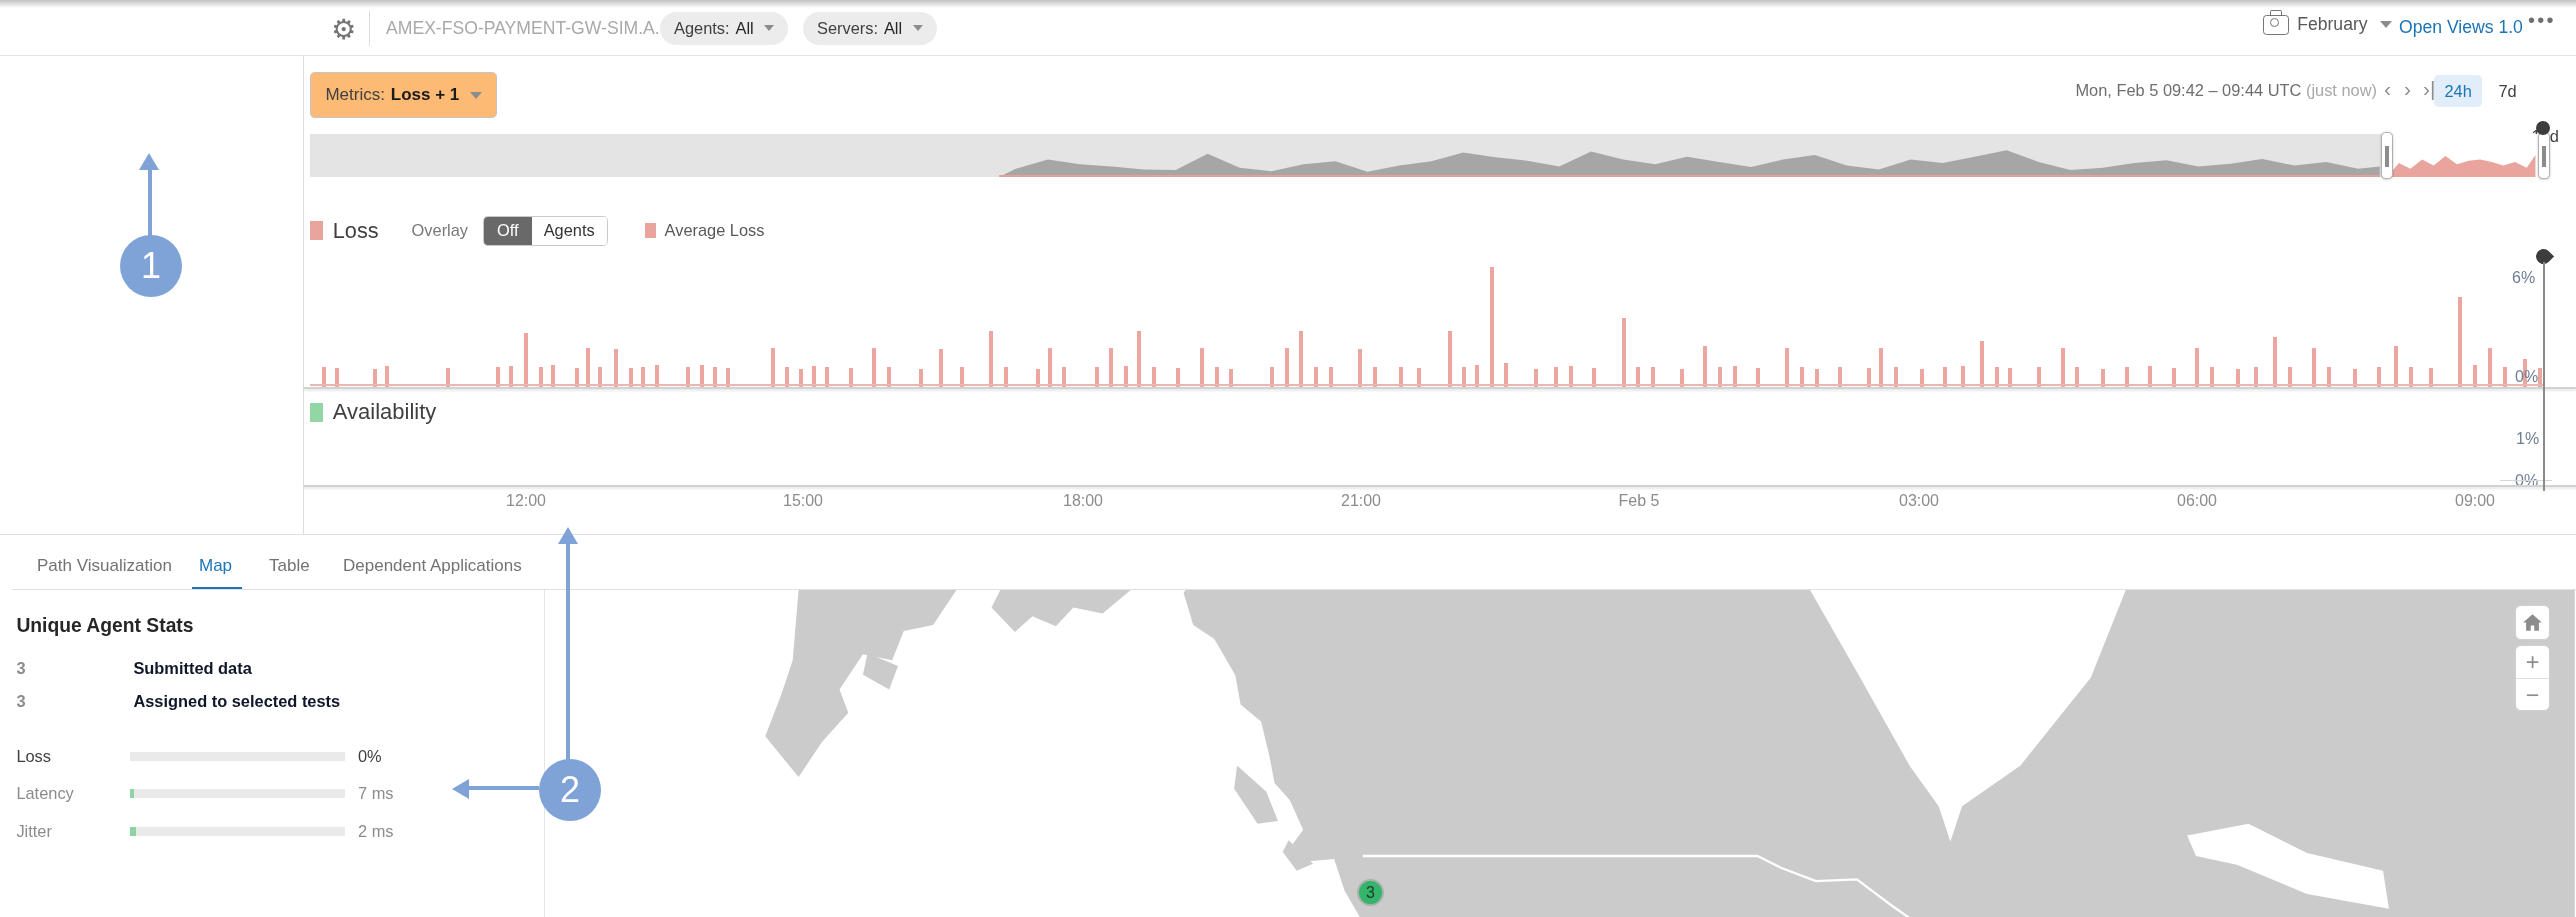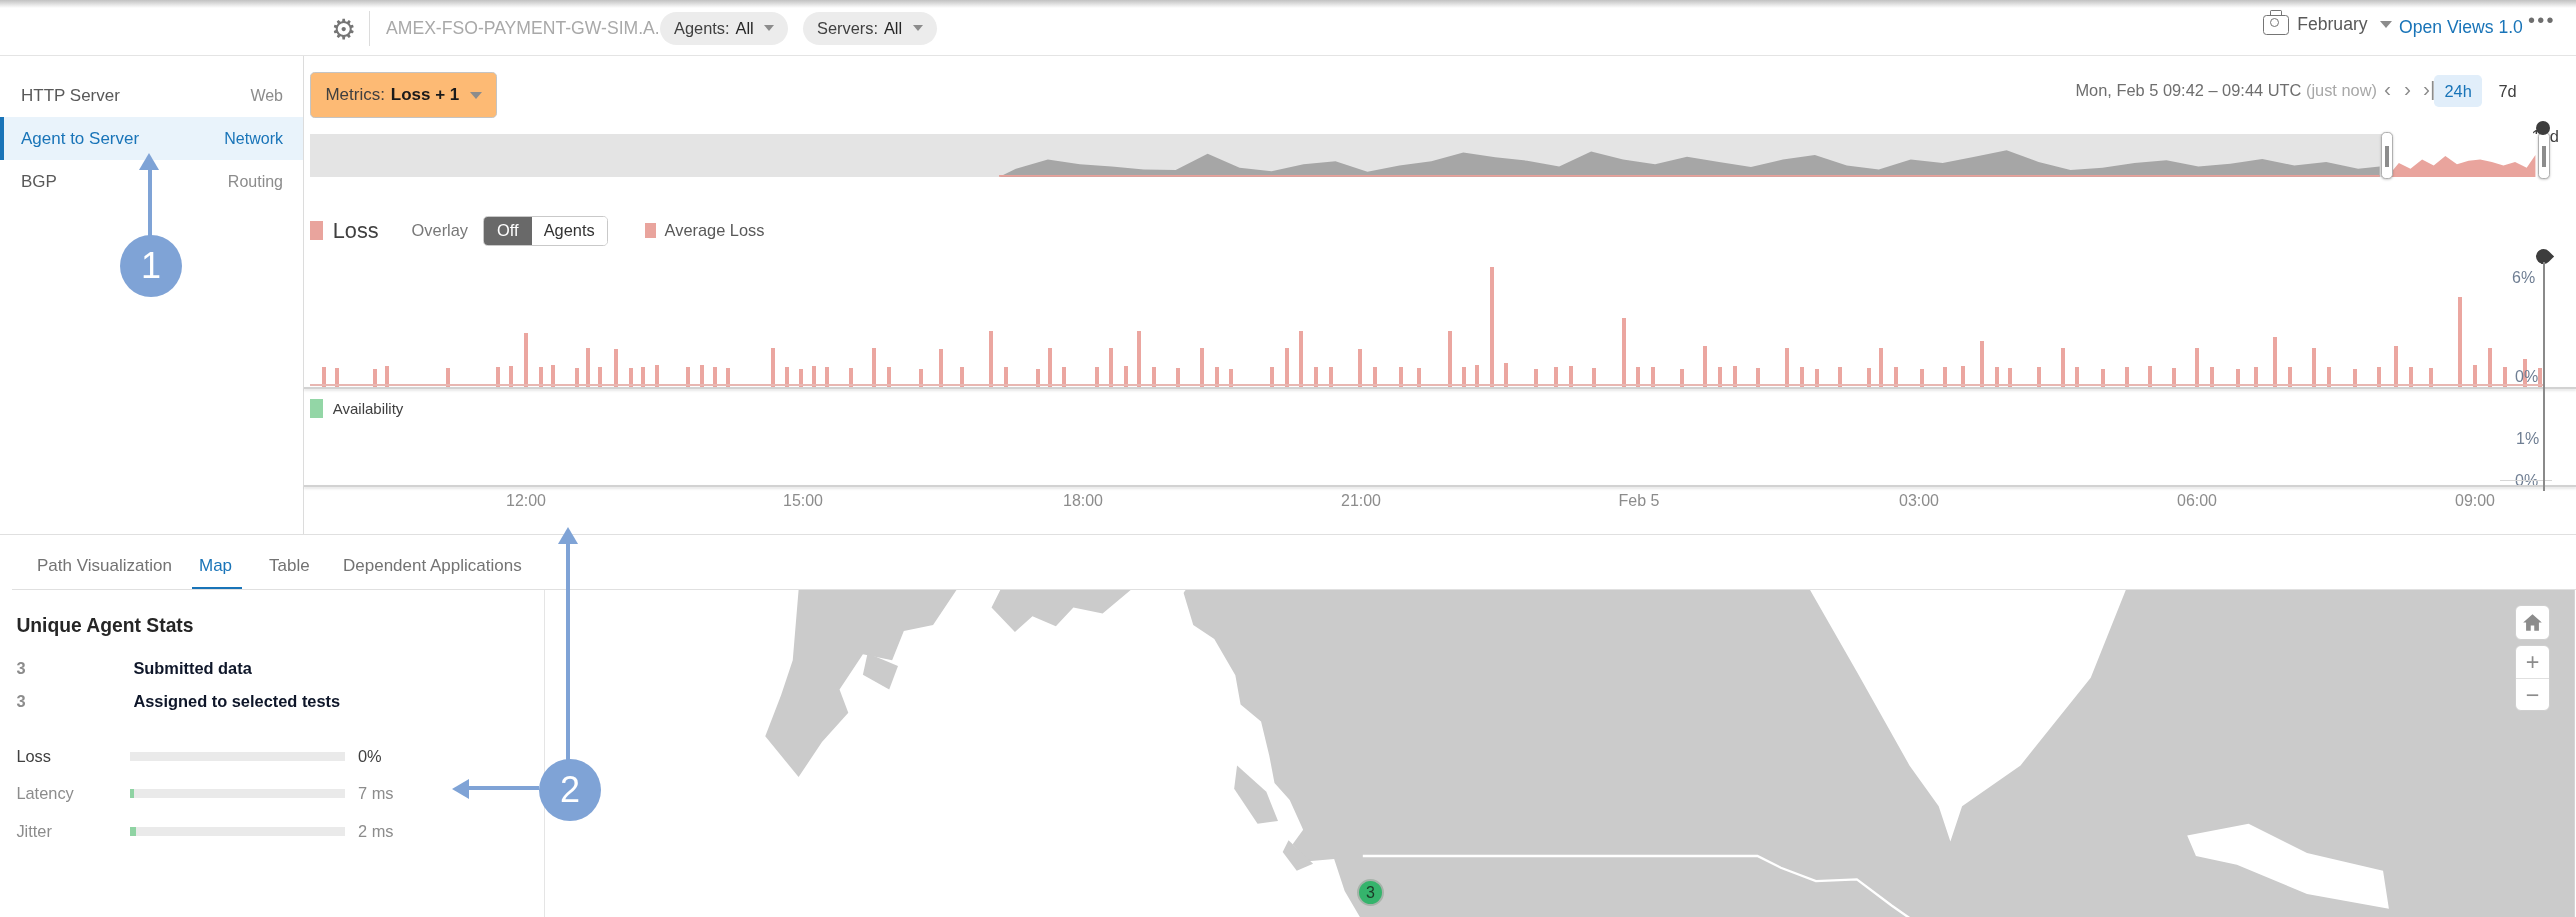--- a/index.html
+++ b/index.html
@@ -75,21 +75,21 @@
   .avg-word { font-size:16.4px; color:#595959; }
 
   
   .lossplot { position:absolute; left:6.4px; top:205px; width:2234px; height:127px; }
   .lossplot .bar { position:absolute; bottom:0; width:4.1px; background:#eba6a0; }
   .avgline { position:absolute; left:6.4px; top:328px; width:2234px; height:1.8px; background:#e8b7b2; }
   .axisline { position:absolute; left:0; width:2272px; height:1.8px; background:#d2d2d2; box-shadow:0 1.8px 2.3px rgba(0,0,0,.12); }
   .ylab { position:absolute; font-size:16px; color:#6f7e93; }
   .avail-legend { position:absolute; left:6.4px; top:343px; display:flex; align-items:center; }
   .avail-sw { width:13px; height:19px; background:#93d6a6; margin-right:9.4px; }
-  .avail-word { font-size:15px; color:#404040; }
+  .avail-word { font-size:22px; color:#404040; }
   .ticklab { position:absolute; transform:translateX(-50%); font-size:16px; color:#8c8c8c; white-space:nowrap; }
   .pinline { position:absolute; background:#8a8a8a; width:1.8px; }
   .pin-tear { position:absolute; width:15px; height:15px; background:#3d3d3d; border-radius:50% 50% 50% 0; transform:rotate(-135deg); }
 
   
   .bottompanel { position:absolute; left:0; top:534px; width:2576px; height:383px; background:#fff; border-top:1.2px solid #e0e0e0; }
   .tabs { position:absolute; left:0; top:0; width:2576px; height:55px; }
   .tab { position:absolute; top:21px; font-size:17px; color:#737373; cursor:pointer; white-space:nowrap; }
   .tab.sel { color:#1974b8; }
   .tab-underline { position:absolute; top:52px; height:3.5px; background:#1974b8; }
@@ -156,34 +156,20 @@
       <span class="cam"></span>
       <span>February</span>
       <span class="caret"></span>
     </div>
     <div class="openviews">Open Views 1.0</div>
     <div class="more">•••</div>
   </div>
 
   <div class="sidebar">
     <div class="sidebar-pad"></div>
-    <div id="side-items">
-        <div class="side-item">
-          <span class="nm">HTTP Server</span>
-          <span class="cat">Web</span>
-        </div>
-        <div class="side-item sel">
-          <span class="nm">Agent to Server</span>
-          <span class="cat">Network</span>
-        </div>
-        <div class="side-item">
-          <span class="nm">BGP</span>
-          <span class="cat">Routing</span>
-        </div>
-      </div>
   </div>
 
   <div class="chartpanel">
     <div class="metrics-btn">
       <span class="lbl">Metrics:</span>
       <span class="val">Loss + 1</span>
       <span class="caret"></span>
     </div>
     <div class="timerange">
       <span>Mon, Feb 5 09:42 – 09:44 UTC</span><span class="justnow"> (just now)</span>

